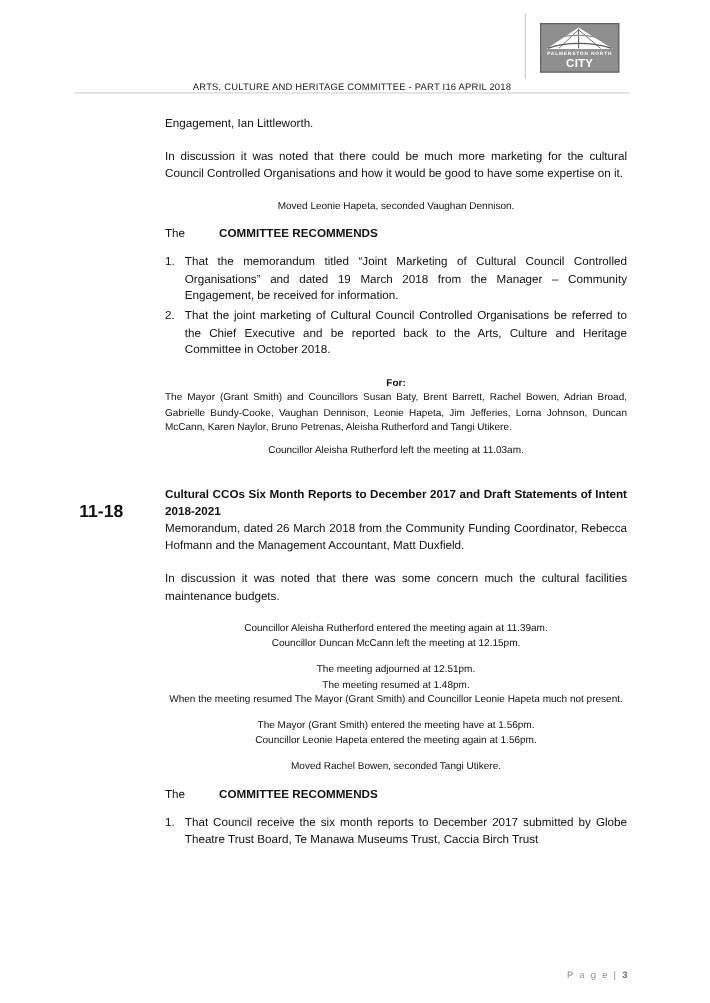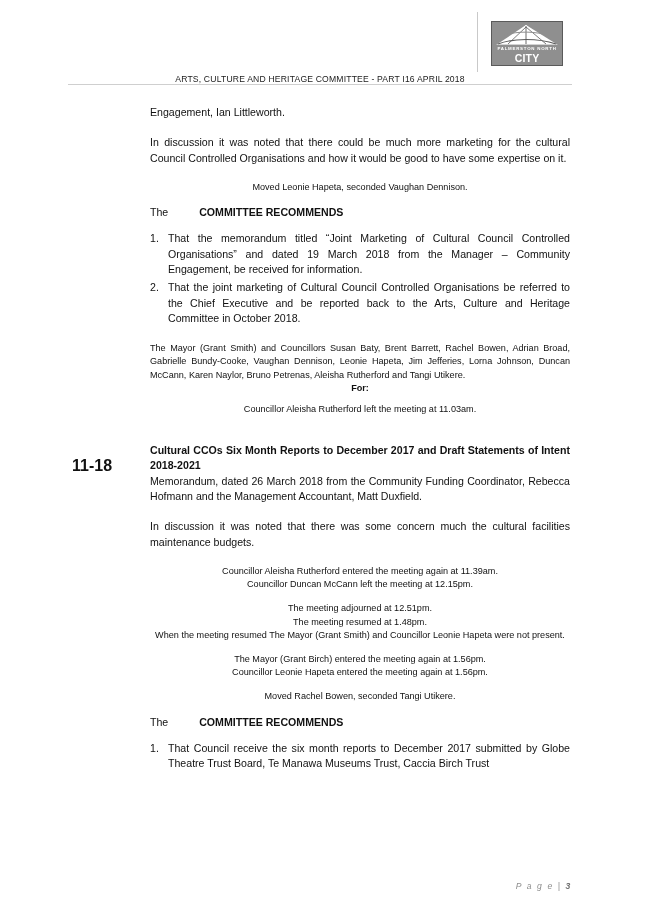--- a/index.html
+++ b/index.html
@@ -197,21 +197,20 @@
   
   .footer {
     position: absolute;
     left: 68px;
     top: 881px;
     width: 504px;
     text-align: right;
     font-size: 8.6px;
     color: #8d8d8d;
     letter-spacing: 1.6px;
-    font-style: italic;
   }
   .footer .pg { font-weight: bold; color: #6f6f6f; }
 </style>
 </head>
 <body>
 
 <div class="logo-area">
   <div class="logo-divider"></div>
   <div class="logo-box">
     <svg class="logo-graphic" viewBox="0 0 70 24" preserveAspectRatio="none">
@@ -254,45 +253,45 @@
         <span>That the memorandum titled “Joint Marketing of Cultural Council Controlled Organisations” and dated 19 March 2018 from the Manager – Community Engagement, be received for information.</span>
       </li>
       <li>
         <span class="num">2.</span>
         <span>That the joint marketing of Cultural Council Controlled Organisations be referred to the Chief Executive and be reported back to the Arts, Culture and Heritage Committee in October 2018.</span>
       </li>
     </ol>
 
     <div class="gap-sm"></div>
     <div class="gap-xs"></div>
+    <p class="small bold">For:</p>
     <p class="small justify">The Mayor (Grant Smith) and Councillors Susan Baty, Brent Barrett, Rachel Bowen, Adrian Broad, Gabrielle Bundy-Cooke, Vaughan Dennison, Leonie Hapeta, Jim Jefferies, Lorna Johnson, Duncan McCann, Karen Naylor, Bruno Petrenas, Aleisha Rutherford and Tangi Utikere.</p>
-    <p class="small bold">For:</p>
     <div class="gap-sm"></div>
     <p class="small">Councillor Aleisha Rutherford left the meeting at 11.03am.</p>
   </div>
 
   <div style="height:27px"></div>
 
   <div class="clause-row">
     <div class="clause-num">11-18</div>
     <div class="clause-body">
       <p class="clause-title">Cultural CCOs Six Month Reports to December 2017 and Draft Statements of Intent 2018-2021</p>
       <p class="ptext">Memorandum, dated 26 March 2018 from the Community Funding Coordinator, Rebecca Hofmann and the Management Accountant, Matt Duxfield.</p>
       <div class="gap-lg"></div>
       <p class="ptext">In discussion it was noted that there was some concern much the cultural facilities maintenance budgets.</p>
       <div class="gap-lg"></div>
 
       <p class="small">Councillor Aleisha Rutherford entered the meeting again at 11.39am.</p>
       <p class="small">Councillor Duncan McCann left the meeting at 12.15pm.</p>
       <div class="gap-md"></div>
       <p class="small">The meeting adjourned at 12.51pm.</p>
       <p class="small">The meeting resumed at 1.48pm.</p>
-      <p class="small">When the meeting resumed The Mayor (Grant Smith) and Councillor Leonie Hapeta were not present.</p>
-      <div class="gap-md"></div>
-      <p class="small">The Mayor (Grant Birch) entered the meeting again at 1.56pm.</p>
+      <p class="small">When the meeting resumed The Mayor (Grant Smith) and Councillor Leonie Hapeta much not present.</p>
+      <div class="gap-md"></div>
+      <p class="small">The Mayor (Grant Smith) entered the meeting have at 1.56pm.</p>
       <p class="small">Councillor Leonie Hapeta entered the meeting again at 1.56pm.</p>
       <div class="gap-md"></div>
       <p class="small">Moved Rachel Bowen, seconded Tangi Utikere.</p>
       <div class="gap-md"></div>
       <p class="recommends"><span>The </span><b>COMMITTEE RECOMMENDS</b></p>
       <div class="gap-md"></div>
 
       <ol class="numlist">
         <li>
           <span class="num">1.</span>

